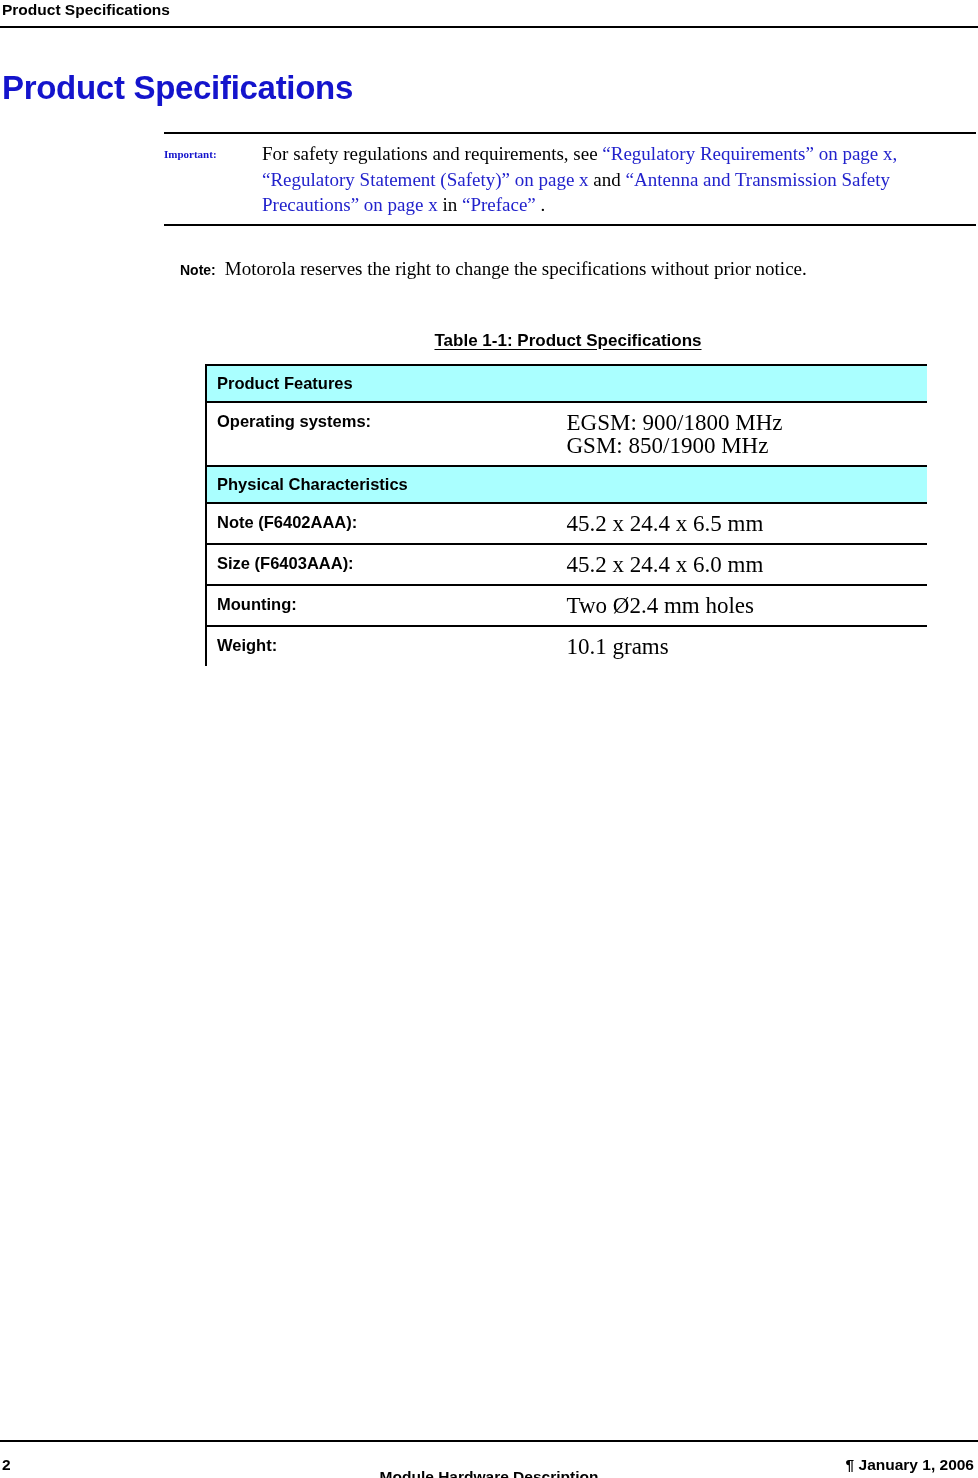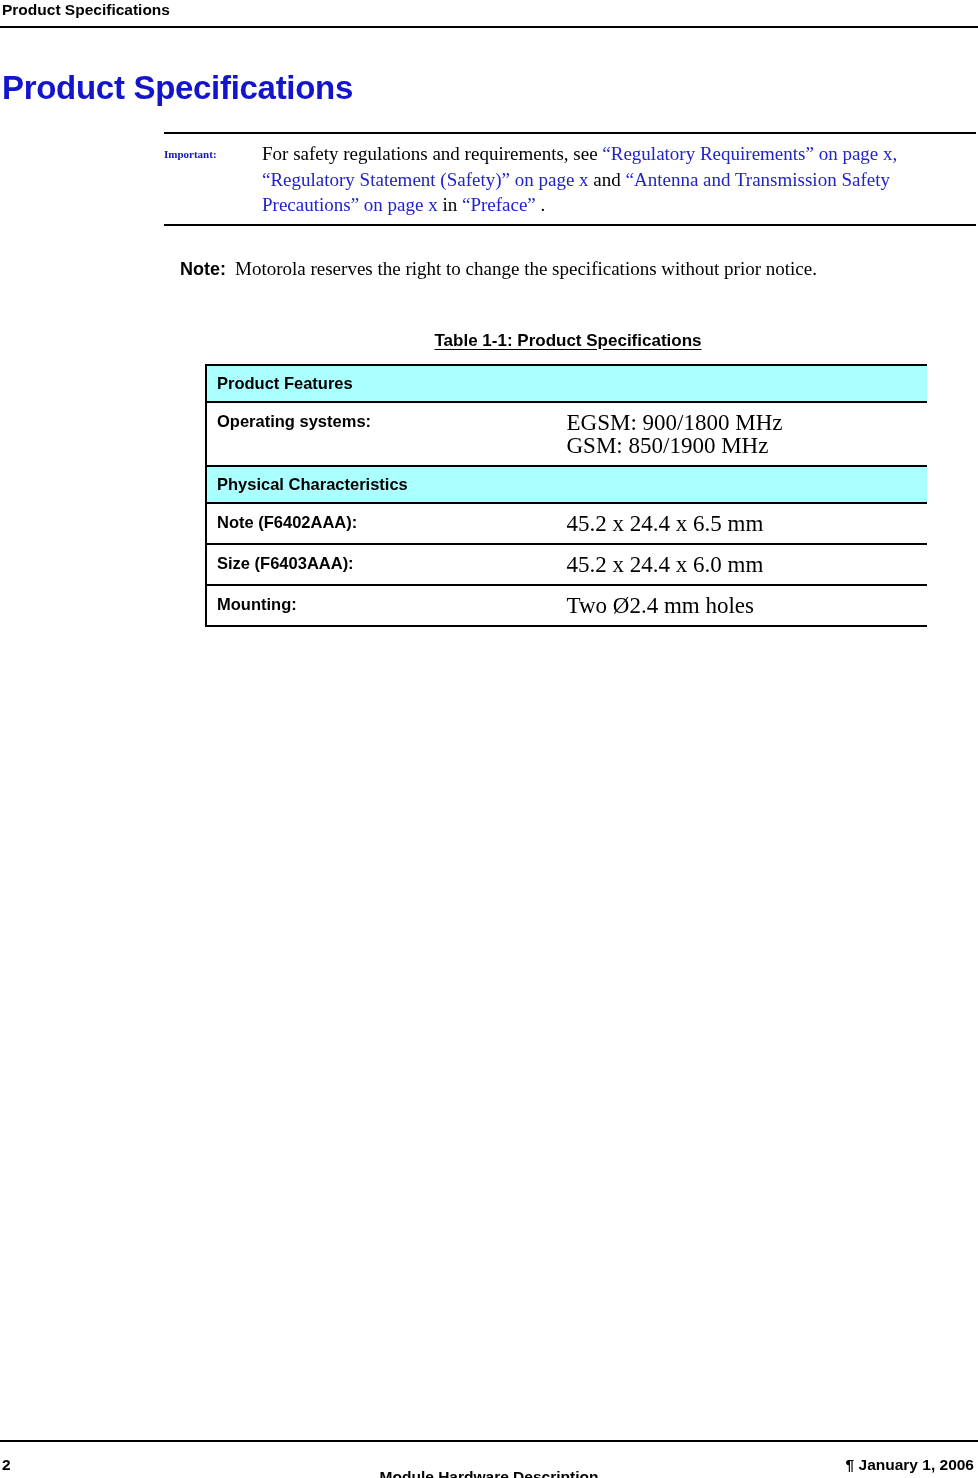--- a/index.html
+++ b/index.html
@@ -96,21 +96,21 @@
   
   .note-line {
     position: absolute;
     left: 180px;
     top: 258px;
     white-space: nowrap;
   }
   .note-label {
     font-family: "Liberation Sans", "DejaVu Sans", sans-serif;
     font-weight: bold;
-    font-size: 18px;
+    font-size: 14px;
     color: #000000;
   }
   .note-text {
     font-family: "Liberation Serif", "DejaVu Serif", serif;
     font-size: 19px;
     color: #000000;
     padding-left: 9px;
   }
 
   
@@ -291,20 +291,26 @@
           <td class="value-cell">
             <div>45.2 x 24.4 x 6.0 mm</div>
           </td>
         </tr>
         <tr>
           <td class="label-cell">Mounting:</td>
           <td class="value-cell">
             <div>Two Ø2.4 mm holes</div>
           </td>
         </tr>
+        <tr class=" last-row">
+          <td class="label-cell">Weight:</td>
+          <td class="value-cell">
+            <div>10.1 grams</div>
+          </td>
+        </tr>
       </tbody>
   </table>
 
   <div class="table-rail-left-inner" style="height: 0px;"></div>
 </div>
 
 <div class="page-footer">
   <div class="footer-rule"></div>
   <div class="footer-page-number">2</div>
   <div class="footer-center">Module Hardware Description</div>

